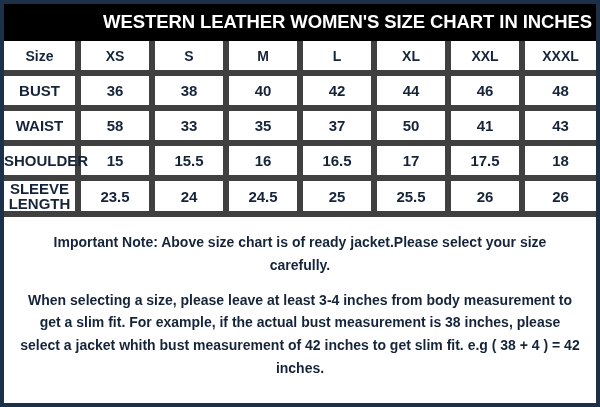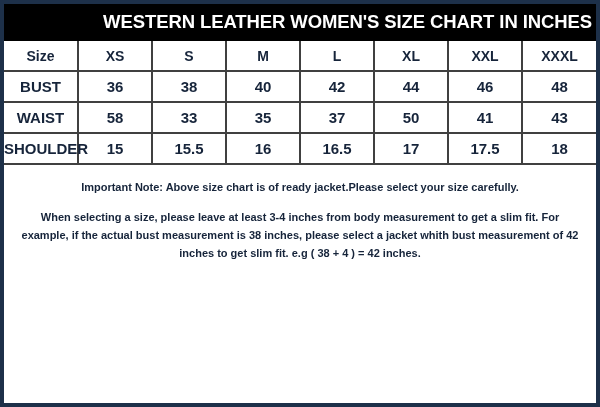--- a/index.html
+++ b/index.html
@@ -30,21 +30,21 @@
     line-height: 1.1;
   }
   table.size-table {
     width: 100%;
     border-collapse: collapse;
     table-layout: fixed;
     font-size: 15px;
   }
   table.size-table th,
   table.size-table td {
-    border: 2px solid #404040;
+    border: 6px solid #404040;
     text-align: center;
     font-weight: bold;
     color: #16243a;
     height: 29px;
     padding: 0;
     line-height: 1;
   }
   table.size-table th {
     font-size: 14px;
     border-radius: 15px;
@@ -59,21 +59,21 @@
     border-right: none;
   }
   table.size-table tr:first-child > * {
     border-top: none;
   }
   .note-block {
     padding: 14px 16px 6px 16px;
     text-align: center;
     color: #16243a;
     font-weight: bold;
-    font-size: 11px;
+    font-size: 14px;
     line-height: 1.62;
     border-radius: 23px;
   }
   .note-block p {
     margin: 0 0 12px 0;
   }
   .note-block p:last-child {
     margin-bottom: 16px;
   }
   .note-line1 {
@@ -124,20 +124,30 @@
       <tr>
         <td class="rowhead">SHOULDER</td>
         <td>15</td>
         <td>15.5</td>
         <td>16</td>
         <td>16.5</td>
         <td>17</td>
         <td>17.5</td>
         <td>18</td>
       </tr>
+      <tr>
+        <td class="rowhead">SLEEVE LENGTH</td>
+        <td>23.5</td>
+        <td>24</td>
+        <td>24.5</td>
+        <td>25</td>
+        <td>25.5</td>
+        <td>26</td>
+        <td>26</td>
+      </tr>
     </tbody>
   </table>
 
   <div class="note-block">
     <p class="note-line1">Important Note: Above size chart is of ready jacket.Please select your size carefully.</p>
     <p>When selecting a size, please leave at least 3-4 inches from body measurement to get a slim fit. For example, if the actual bust measurement is 38 inches, please select a jacket whith bust measurement of 42 inches to get slim fit. e.g ( 38 + 4 ) = 42 inches.</p>
   </div>
 
 </div>
 

